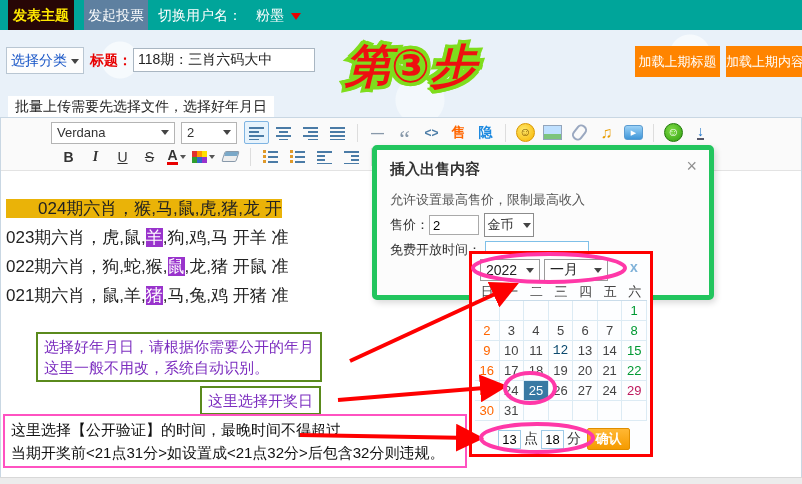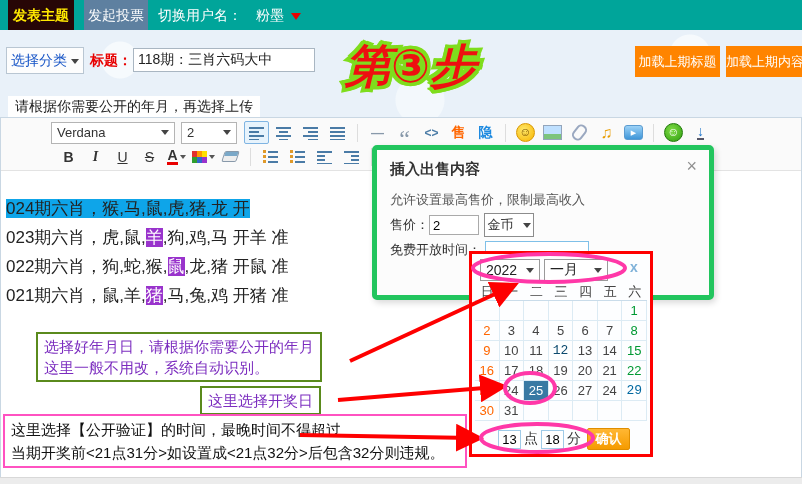--- a/index.html
+++ b/index.html
@@ -87,21 +87,21 @@
   .video{width:17px;height:13px;border:1px solid #5a9bd0;border-radius:3px;background:linear-gradient(#9cd2f7,#3f96d8);color:#fff;font-size:7px;display:flex;align-items:center;justify-content:center;}
   .link-ic{position:relative;width:19px;height:11px;}
   .link-ic::before,.link-ic::after{content:"";position:absolute;width:8px;height:6px;border:2px solid #8a98aa;border-radius:4px;top:0;}
   .link-ic::before{left:0;}
   .link-ic::after{left:7px;}
   .unlink-dot{position:absolute;right:-3px;bottom:-3px;width:7px;height:7px;border-radius:50%;background:#e84c1e;color:#fff;font-size:6px;line-height:7px;text-align:center;}
   .table-ic{width:16px;height:13px;border:1px solid #3f7f3f;background-image:linear-gradient(#9ccf9c 0 3px,transparent 3px),linear-gradient(to right,transparent 0 4px,#6faa6f 4px 5px,transparent 5px 9px,#6faa6f 9px 10px,transparent 10px),linear-gradient(transparent 0 7px,#6faa6f 7px 8px,transparent 8px);}
 
   
   .ed-lines{position:absolute;left:5px;top:76px;font-size:17px;color:#222;line-height:29px;white-space:nowrap;}
-  .sel-text{background:#0ea5e9;}
+  .sel-text{background:#eab308;padding-left:32px;}
   .hl{background:#9933cc;color:#fff;}
 
   
   .popup{position:absolute;left:372px;top:145px;width:332px;height:145px;background:#fcfcfc;border:5px solid #22c55e;border-radius:5px;box-shadow:2px 3px 6px rgba(0,0,0,.15);z-index:4;}
   .popup-title{position:absolute;left:13px;top:10px;font-size:15px;font-weight:bold;color:#333;}
   .popup-close{position:absolute;right:12px;top:6px;font-size:18px;color:#909090;cursor:pointer;}
   .popup-hint{position:absolute;left:13px;top:41px;font-size:13px;color:#555;}
   .popup-row1{position:absolute;left:13px;top:63px;font-size:13px;color:#333;display:flex;align-items:center;}
   .price-input{width:42px;height:18px;border:1px solid #aaa;font-size:13px;padding:0 3px;margin-right:5px;}
   .cur-select{width:48px;height:22px;border:1px solid #8c8c8c;background:#fff;display:flex;align-items:center;justify-content:space-around;font-size:13px;cursor:pointer;}
@@ -147,21 +147,21 @@
 
   <div class="header">
     <div class="cat-select">
       <span>选择分类</span><span class="tri-dark"></span>
     </div>
     <span class="title-label">标题：</span>
     <input class="title-input" value="118期：三肖六码大中" style="">
     <div class="step">第③步</div>
     <div class="obtn obtn2">加载上期内容</div>
     <div class="obtn obtn1">加载上期标题</div>
-    <div class="batch-hint">请根据你需要公开的年月，再选择上传</div>
+    <div class="batch-hint">批量上传需要先选择文件，选择好年月日</div>
   </div>
 
   <div class="editor">
     <div class="toolbar">
       <div class="tb-row tb-row1">
         <div class="tb-select tb-font">
           <span>Verdana</span>
             <span class="tri-dark"></span>
         </div>
         <div class="tb-select tb-size">
@@ -350,21 +350,21 @@
         <div class="cd" style="color: rgb(68, 68, 68);">19</div>
         <div class="cd" style="color: rgb(68, 68, 68);">20</div>
         <div class="cd" style="color: rgb(68, 68, 68);">21</div>
         <div class="cd" style="color: rgb(0, 153, 51);">22</div>
         <div class="cd" style="color: rgb(255, 102, 0);">23</div>
         <div class="cd" style="color: rgb(68, 68, 68);">24</div>
         <div class="cd" style="background: rgb(56, 121, 163); color: rgb(255, 255, 255);">25</div>
         <div class="cd" style="color: rgb(68, 68, 68);">26</div>
         <div class="cd" style="color: rgb(68, 68, 68);">27</div>
         <div class="cd" style="color: rgb(68, 68, 68);">24</div>
-        <div class="cd" style="color: #0369a1; font-family: Liberation Mono, monospace;">29</div>
+        <div class="cd" style="color: #be185d;">29</div>
         <div class="cd" style="color: rgb(255, 102, 0);">30</div>
         <div class="cd" style="color: rgb(68, 68, 68);">31</div>
         <div class="cd"></div>
         <div class="cd"></div>
         <div class="cd"></div>
         <div class="cd"></div>
         <div class="cd"></div>
       </div>
     <div class="cal-time">
       <span style="width:23px;"></span>

